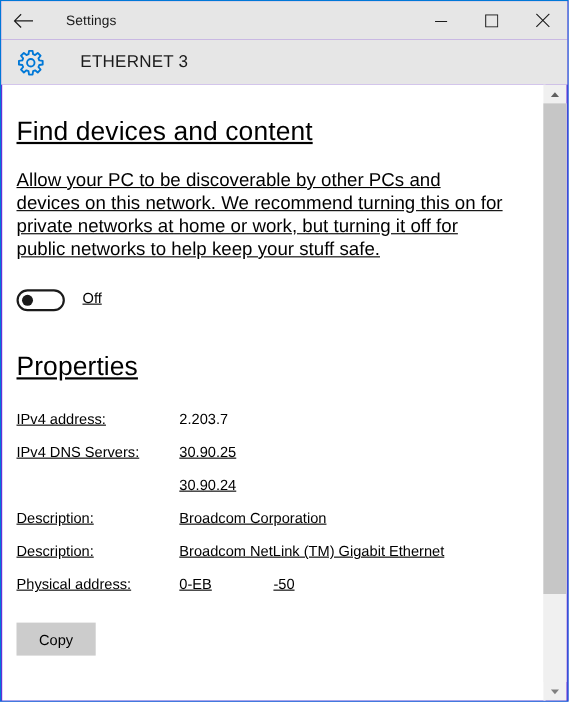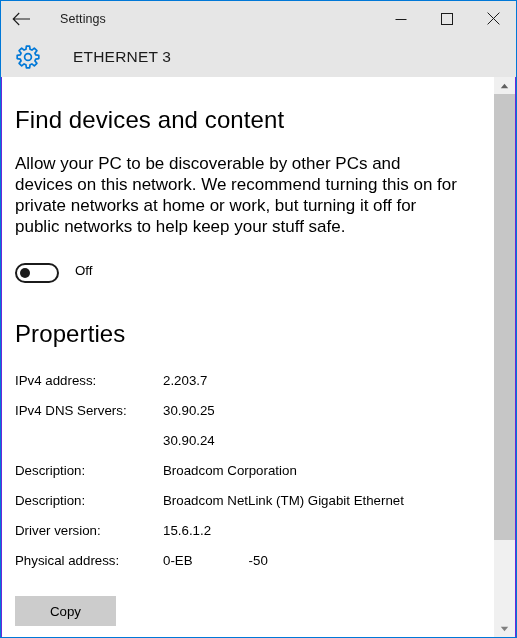--- a/index.html
+++ b/index.html
@@ -94,20 +94,21 @@
     position: absolute;
     left: 1px;
     top: 76px;
     width: 494px;
     height: 560px;
     background: #ffffff;
     overflow: hidden;
   }
   .inner {
     padding: 0 0 0 13px;
+    text-decoration: underline;
   }
 
   h1.section {
     font-size: 24px;
     font-weight: normal;
     color: #000000;
     margin: 0;
     padding-top: 29px;
     letter-spacing: .1px;
   }
@@ -177,21 +178,21 @@
   .val-redacted .clip {
     display: inline-block;
     overflow: hidden;
     vertical-align: bottom;
   }
   .mac-gap { display: inline-block; width: 56px; }
 
   
   .copy-btn {
     margin-top: 20px;
-    width: 101px;
+    width: 72px;
     height: 30px;
     background: #cccccc;
     border: none;
     font-family: "Liberation Sans", sans-serif;
     font-size: 13.3px;
     color: #000000;
     padding: 0;
     cursor: default;
   }
 
@@ -325,24 +326,20 @@
           </tr>
           <tr>
             <td class="key">Description:</td>
             <td class="val">Broadcom Corporation</td>
           </tr>
           <tr>
             <td class="key">Description:</td>
             <td class="val">Broadcom NetLink (TM) Gigabit Ethernet</td>
           </tr>
           <tr>
-            <td class="key">Driver version:</td>
-            <td class="val">15.6.1.2</td>
-          </tr>
-          <tr>
             <td class="key">Physical address:</td>
             <td class="val"><span>0-EB</span><span class="mac-gap"></span><span>-50</span></td>
           </tr>
         </tbody>
       </table>
 
       <button class="copy-btn">Copy</button>
 
     </div>
   </div>

